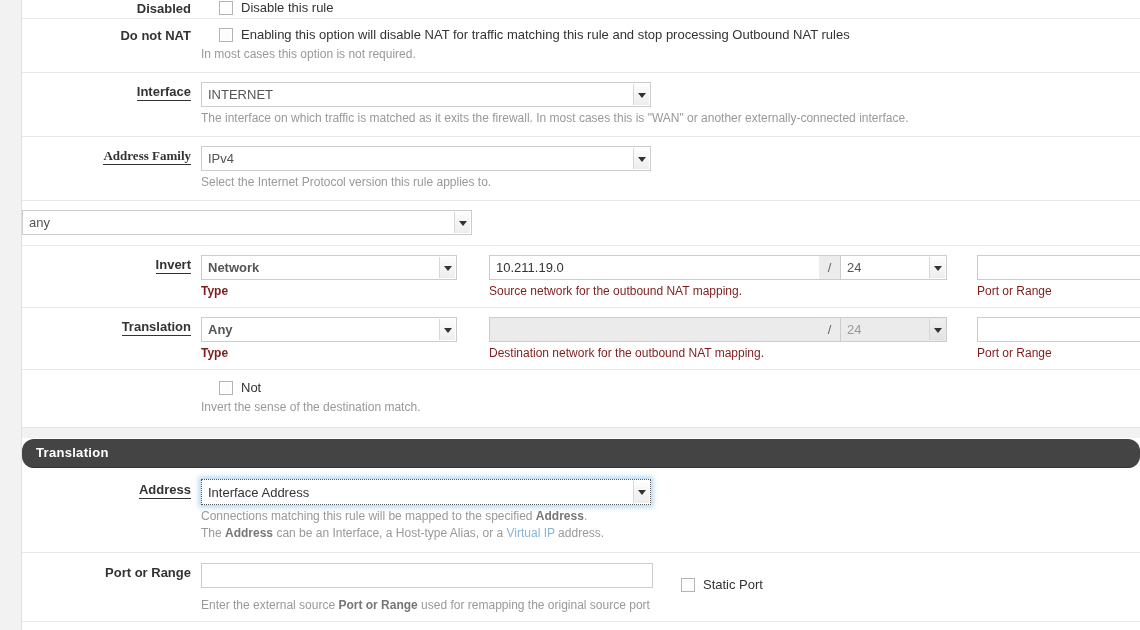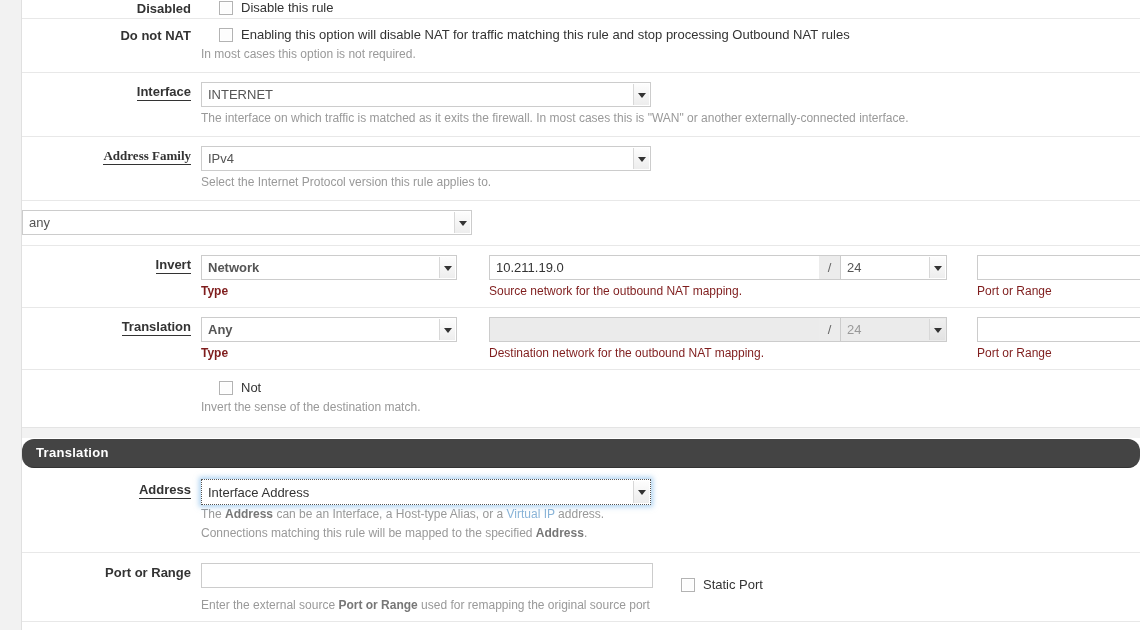--- a/index.html
+++ b/index.html
@@ -333,25 +333,25 @@
     <div class="row">
       <div class="lbl" style="padding-top:14px;">
         <span class="help">Address</span>
       </div>
       <div class="fields" style="padding-top:11px;padding-bottom:11px;">
         <div class="ctl sel focused w-iface" style="height:26px;text-align:center;">
           <span style="color:#333;">Interface Address</span>
           <span class="arrowbox"></span>
           <span class="arrow"></span>
         </div>
+        <div class="hint">
+          <span>Connections matching this rule will be mapped to the specified </span><b>Address</b><span>.</span>
+        </div>
         <div class="hint" style="margin-top:1px;">
           <span>The </span><b>Address</b><span> can be an Interface, a Host-type Alias, or a </span><a href="#">Virtual IP</a><span> address.</span>
-        </div>
-        <div class="hint">
-          <span>Connections matching this rule will be mapped to the specified </span><b>Address</b><span>.</span>
         </div>
       </div>
     </div>
 
     <div class="row">
       <div class="lbl" style="padding-top:12px;">
         <span>Port or Range</span>
       </div>
       <div class="fields" style="padding-top:10px;padding-bottom:8px;">
         <div style="display:flex;align-items:flex-start;">

